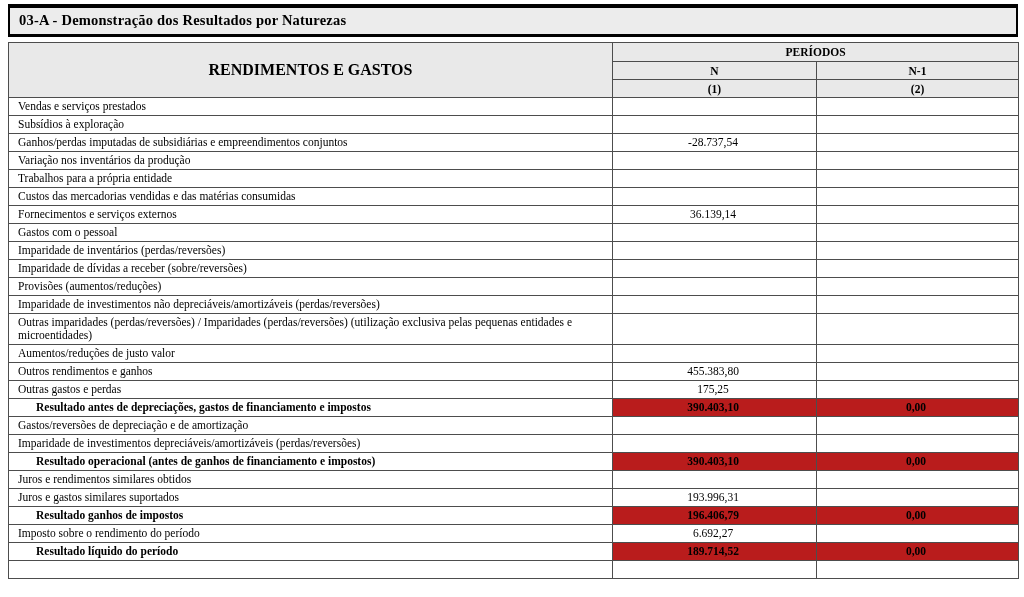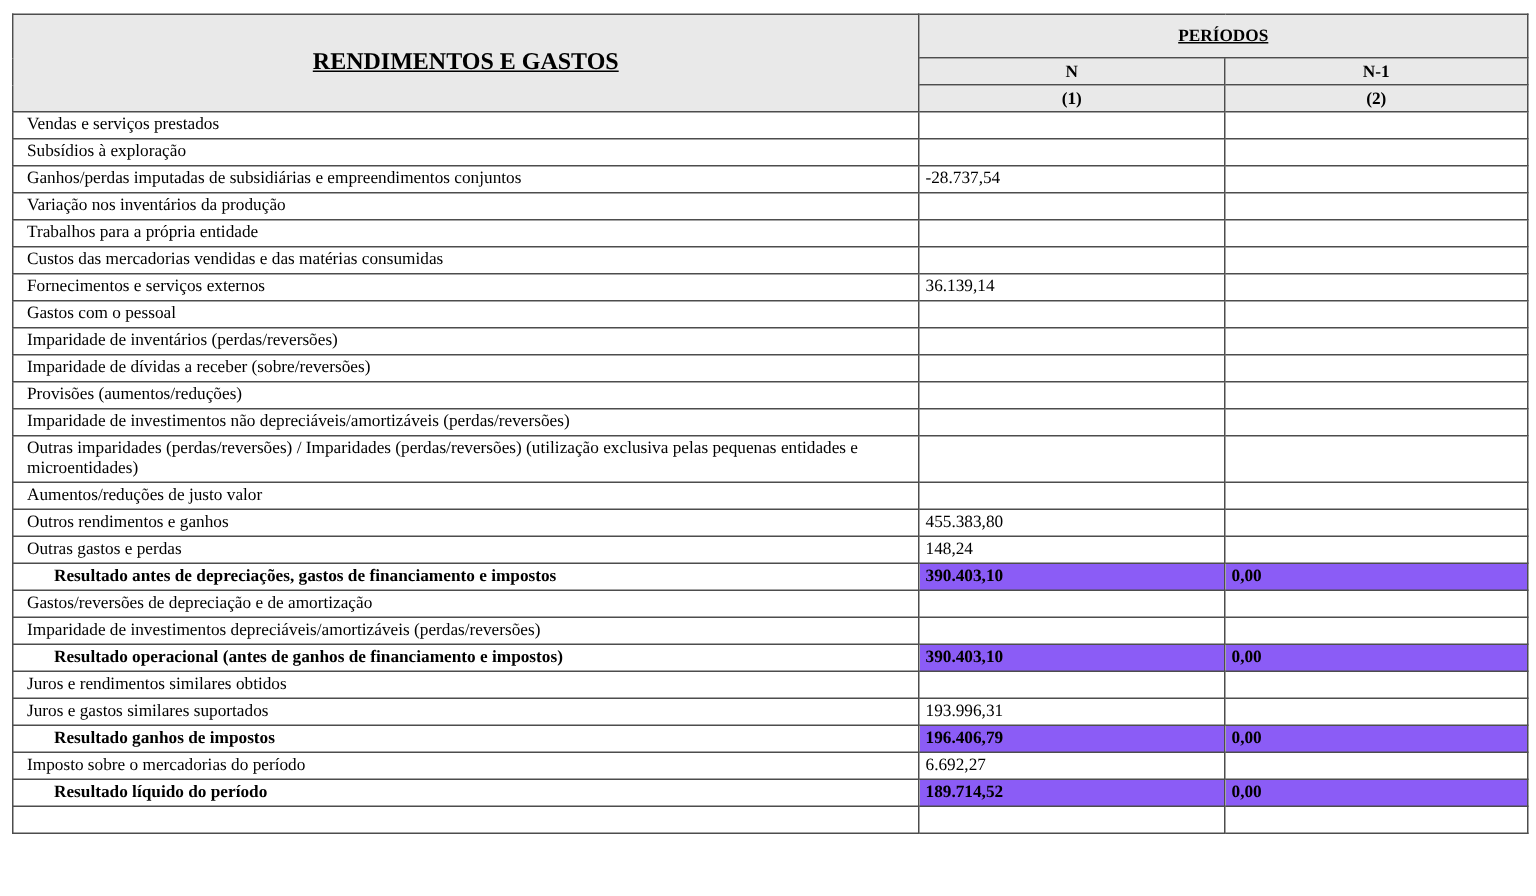--- a/index.html
+++ b/index.html
@@ -42,50 +42,53 @@
     overflow: hidden;
     box-sizing: border-box;
   }
   thead th {
     background: #e9e9e9;
     font-weight: bold;
     text-align: center;
     font-size: 11.5px;
     padding: 0;
   }
-  thead tr.h1 th { height: 29px; text-decoration: underline; }
+  thead tr.h1 th { height: 19px; }
   thead tr.h2 th { height: 18px; }
   thead tr.h3 th { height: 18px; }
   thead th.lbl-hdr { font-size: 16px; }
   tbody td {
     height: 18px;
     padding: 2px 7px 2px 9px;
     font-size: 11.5px;
     line-height: 13px;
     vertical-align: middle;
     background: #ffffff;
   }
   tbody td.num {
-    text-align: left;
+    text-align: center;
     padding: 2px 7px 2px 4px;
   }
   tr.total td.lbl {
     font-weight: bold;
     padding-left: 27px;
   }
   tr.total td.num {
     font-weight: bold;
-    background: #8b5cf6;
+    background: #b91c1c;
   }
 </style>
 </head>
 <body>
 
 <div class="page">
 
+  <div class="title-box">
+    <span>03-A - Demonstração dos Resultados por Naturezas</span>
+  </div>
 
   <div class="spacer"></div>
 
   <table>
     <colgroup>
       <col style="width:604px">
       <col style="width:204px">
       <col style="width:202px">
     </colgroup>
     <thead>
@@ -173,21 +176,21 @@
           <td class="num"></td>
           <td class="num"></td>
         </tr>
         <tr>
           <td class="lbl">Outros rendimentos e ganhos</td>
           <td class="num">455.383,80</td>
           <td class="num"></td>
         </tr>
         <tr>
           <td class="lbl">Outras gastos e perdas</td>
-          <td class="num">148,24</td>
+          <td class="num">175,25</td>
           <td class="num"></td>
         </tr>
         <tr class="total">
           <td class="lbl">Resultado antes de depreciações, gastos de financiamento e impostos</td>
           <td class="num">390.403,10</td>
           <td class="num">0,00</td>
         </tr>
         <tr>
           <td class="lbl">Gastos/reversões de depreciação e de amortização</td>
           <td class="num"></td>
@@ -212,21 +215,21 @@
           <td class="lbl">Juros e gastos similares suportados</td>
           <td class="num">193.996,31</td>
           <td class="num"></td>
         </tr>
         <tr class="total">
           <td class="lbl">Resultado ganhos de impostos</td>
           <td class="num">196.406,79</td>
           <td class="num">0,00</td>
         </tr>
         <tr>
-          <td class="lbl">Imposto sobre o mercadorias do período</td>
+          <td class="lbl">Imposto sobre o rendimento do período</td>
           <td class="num">6.692,27</td>
           <td class="num"></td>
         </tr>
         <tr class="total">
           <td class="lbl">Resultado líquido do período</td>
           <td class="num">189.714,52</td>
           <td class="num">0,00</td>
         </tr>
         <tr>
           <td class="lbl"></td>

